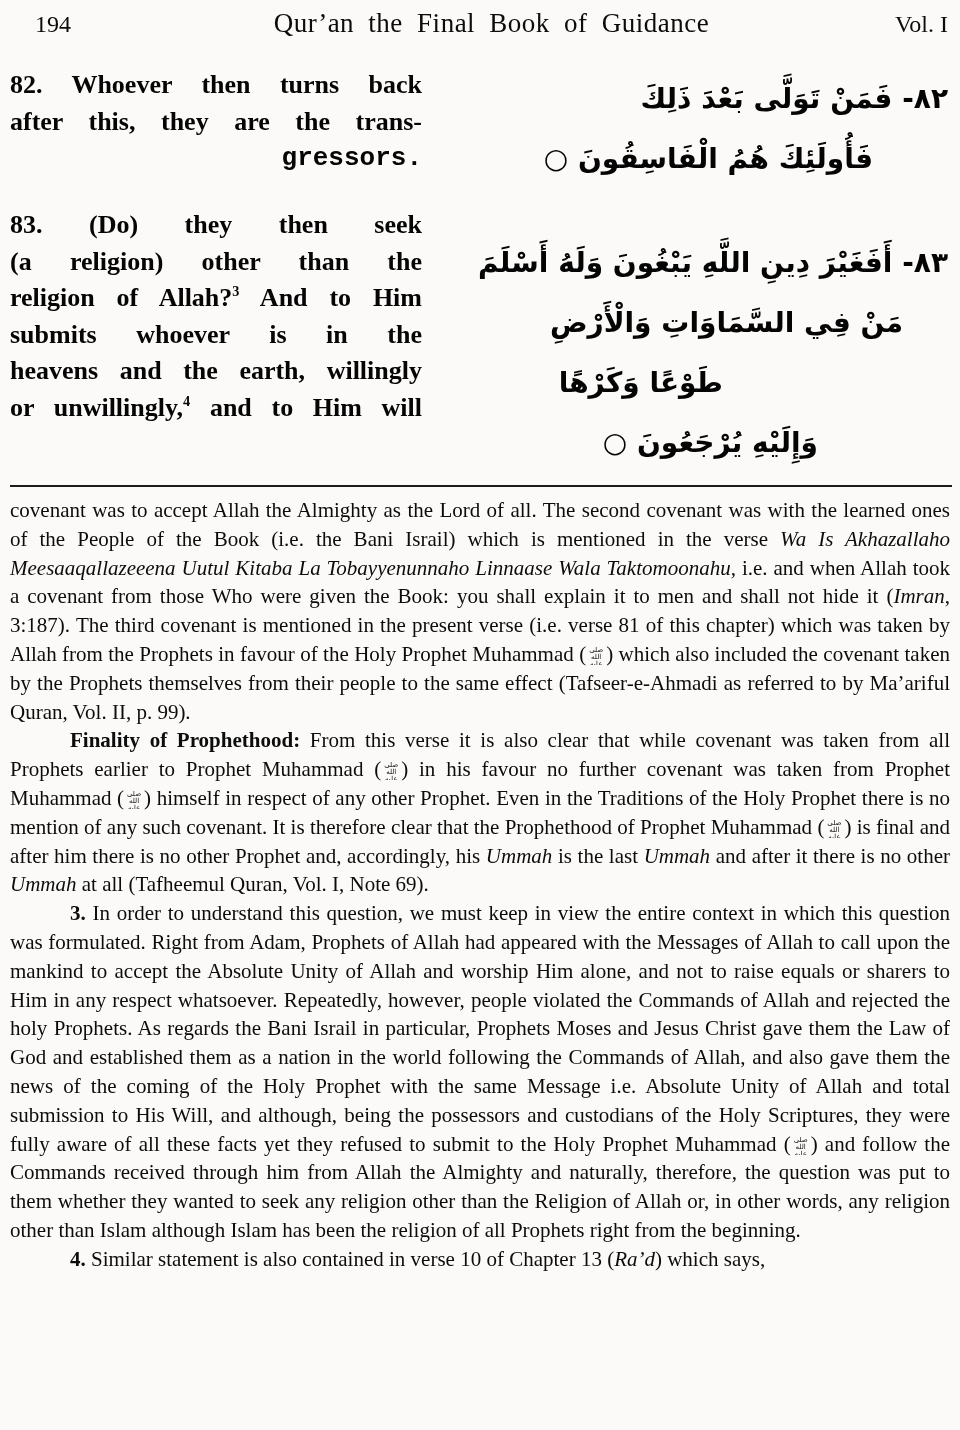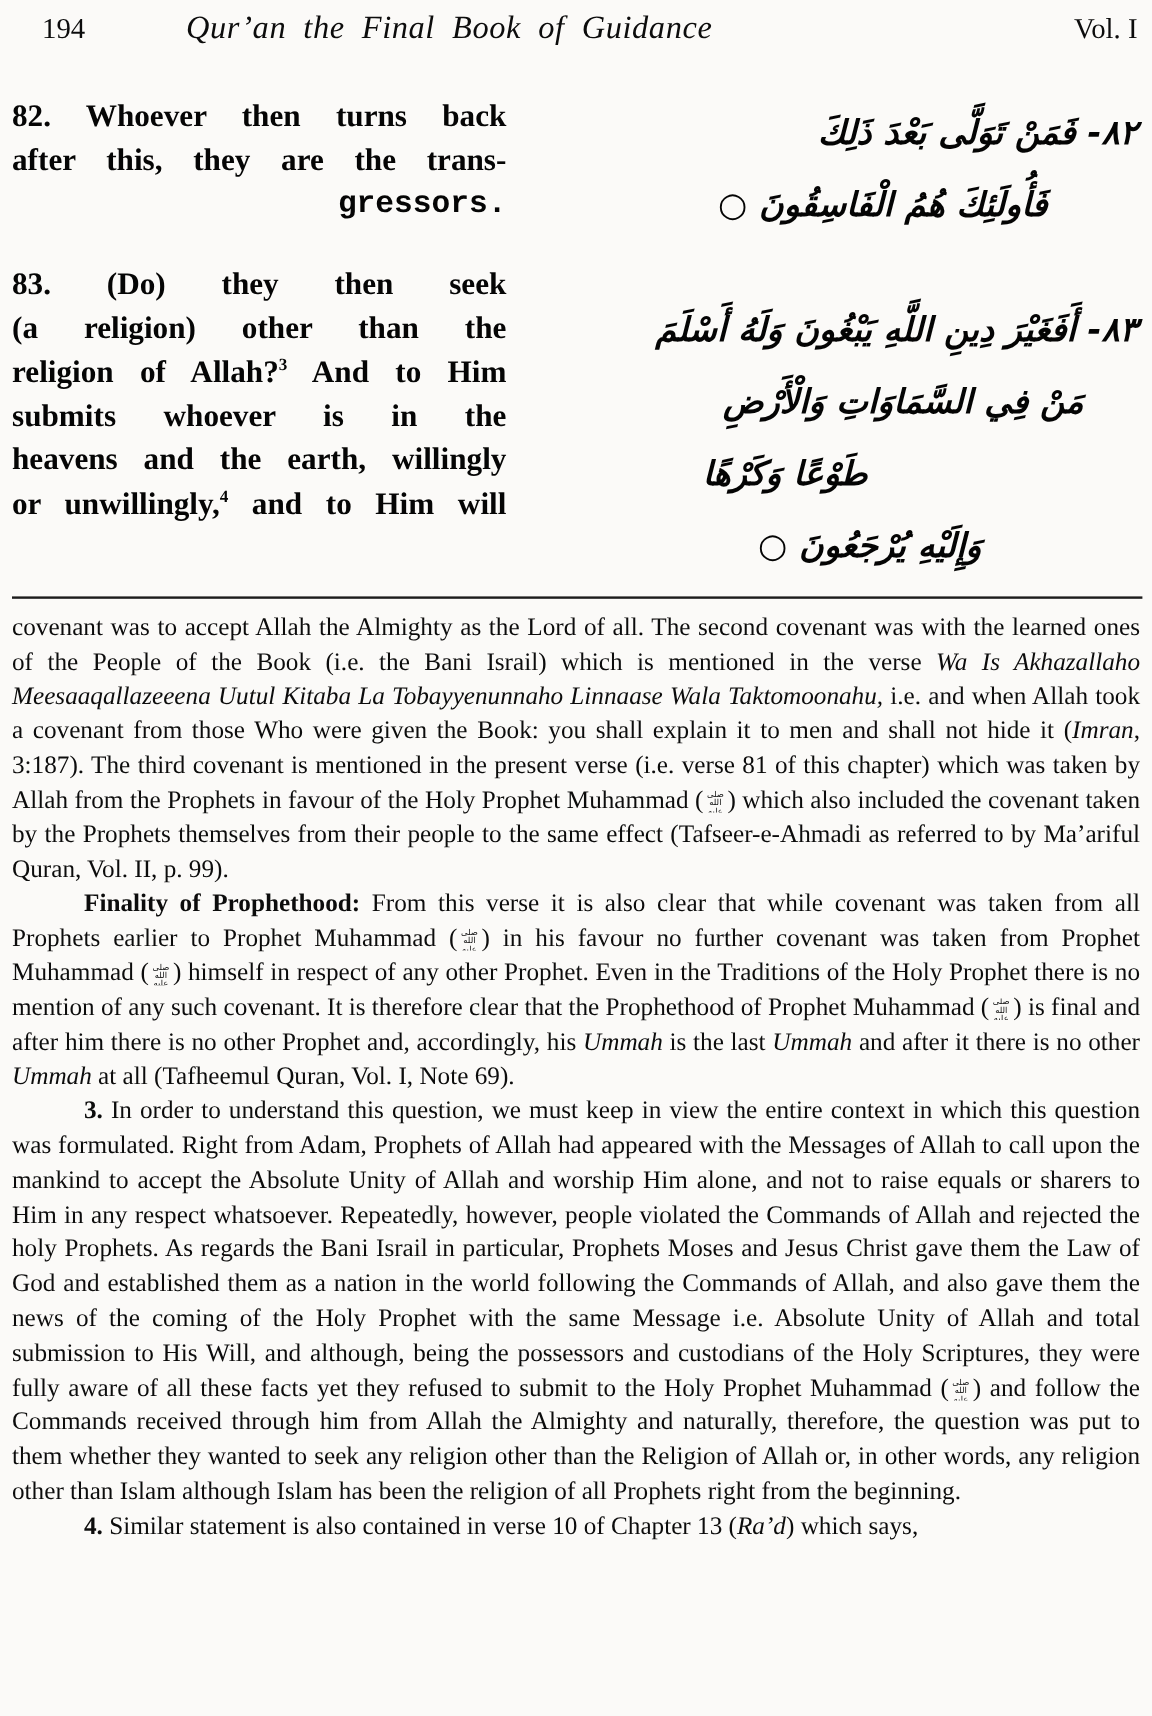--- a/index.html
+++ b/index.html
@@ -12,43 +12,42 @@
   }
   .page { padding: 6px 10px 0 10px; }
 
   
   .hdr {
     display: flex; align-items: baseline;
     padding: 2px 2px 0 2px;
   }
   .hdr .pageno { font-size: 24px; width: 120px; margin-left: 23px; }
   .hdr .title {
-    flex: 1; 
-    font-style: italic; font-size: 27px;
+    flex: 1; text-align: center;
+    font-size: 27px;
     word-spacing: 7px; letter-spacing: 0.5px;
   }
   .hdr .vol { font-size: 24px; width: 120px; text-align: right; }
 
   
-  .verses { margin-top: 40px; }
+  .verses { margin-top: 28px; }
   .vrow { display: flex; align-items: flex-start; }
   .eng {
     width: 412px; flex: none;
     font-weight: bold; font-size: 26px; line-height: 36.5px;
     color: #050505;
   }
   .eng .jline { text-align: justify; text-align-last: justify; }
   .eng .lline { text-align: right; font-family: Liberation Mono, monospace; }
   .eng sup { font-size: 0.55em; line-height: 0; vertical-align: super; }
   .ar {
     flex: 1; direction: rtl; text-align: right;
     font-family: "DejaVu Sans", sans-serif;
     font-weight: bold; color: #040404;
     padding-right: 2px;
-    font-style: italic;
   }
   .ar .aline { font-size: 28px; line-height: 60px; white-space: nowrap; }
   .ar82 { margin-top: 2px; }
   .ar82 .aline:nth-child(2) { padding-right: 75px; }
   .vrow2 { margin-top: 18px; }
   .ar83 { margin-top: 26px; }
   .ar83 .aline:nth-child(2) { padding-right: 45px; }
   .ar83 .aline:nth-child(3) { padding-right: 225px; }
   .ar83 .aline:nth-child(4) { padding-right: 130px; }
 

